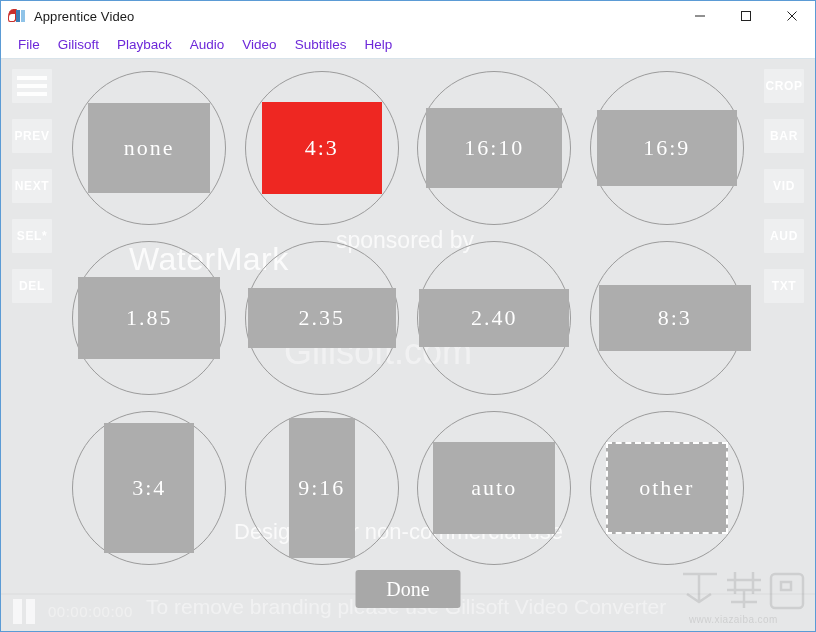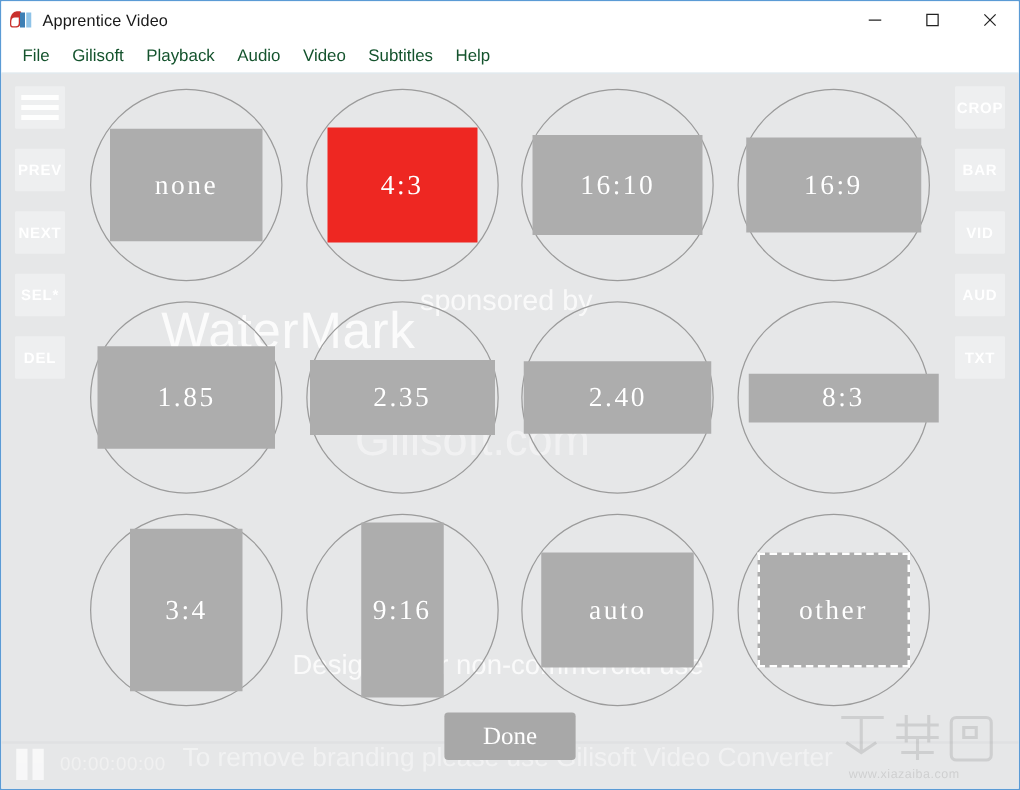--- a/index.html
+++ b/index.html
@@ -91,21 +91,21 @@
   .menubar {
     height: 27px;
     background: #ffffff;
     display: flex;
     align-items: center;
     padding-left: 8px;
     border-bottom: 1px solid #d8e3ea;
   }
   .menu-item {
     font-size: 13.5px;
-    color: #14532d;
+    color: #6d28d9;
     padding: 3px 9px;
     white-space: nowrap;
   }
 
   
   .stage {
     position: relative;
     width: 814px;
     height: 573px;
     background: #e6e7e8;
@@ -116,21 +116,21 @@
   .wm {
     position: absolute;
     color: #ffffff;
     pointer-events: none;
     white-space: nowrap;
     font-family: "Liberation Sans", sans-serif;
     font-weight: 300;
   }
   .wm-main {
     left: 128px; top: 182px;
-    font-size: 41px;
+    font-size: 32px;
     opacity: 0.85;
     letter-spacing: 0.5px;
   }
   .wm-sponsored {
     left: 335px; top: 168px;
     font-size: 23px;
     opacity: 0.78;
     text-align: right;
   }
   .wm-gili {
@@ -151,21 +151,21 @@
   .wm-gear {
     position: absolute;
     left: 436px; top: 245px;
     opacity: 0.85;
     pointer-events: none;
   }
 
   
   .site-wm {
     position: absolute;
-    right: 16px;
+    right: 6px;
     bottom: 6px;
     width: 132px;
     height: 58px;
     opacity: 0.30;
     pointer-events: none;
   }
   .site-wm .site-url {
     position: absolute;
     left: 12px;
     bottom: 1px;
@@ -448,21 +448,21 @@
           </div>
         </div>
         <div class="cell">
           <div class="circle"></div>
           <div class="ratio-box" style="width: 150px; height: 58px;">
             <span class="ratio-label">2.40</span>
           </div>
         </div>
         <div class="cell">
           <div class="circle"></div>
-          <div class="ratio-box" style="width: 152px; height: 39px; margin-left: 16px;">
+          <div class="ratio-box" style="width: 152px; height: 66px; margin-left: 16px;">
             <span class="ratio-label">8:3</span>
           </div>
         </div>
         <div class="cell">
           <div class="circle"></div>
           <div class="ratio-box" style="width: 90px; height: 130px;">
             <span class="ratio-label">3:4</span>
           </div>
         </div>
         <div class="cell">

